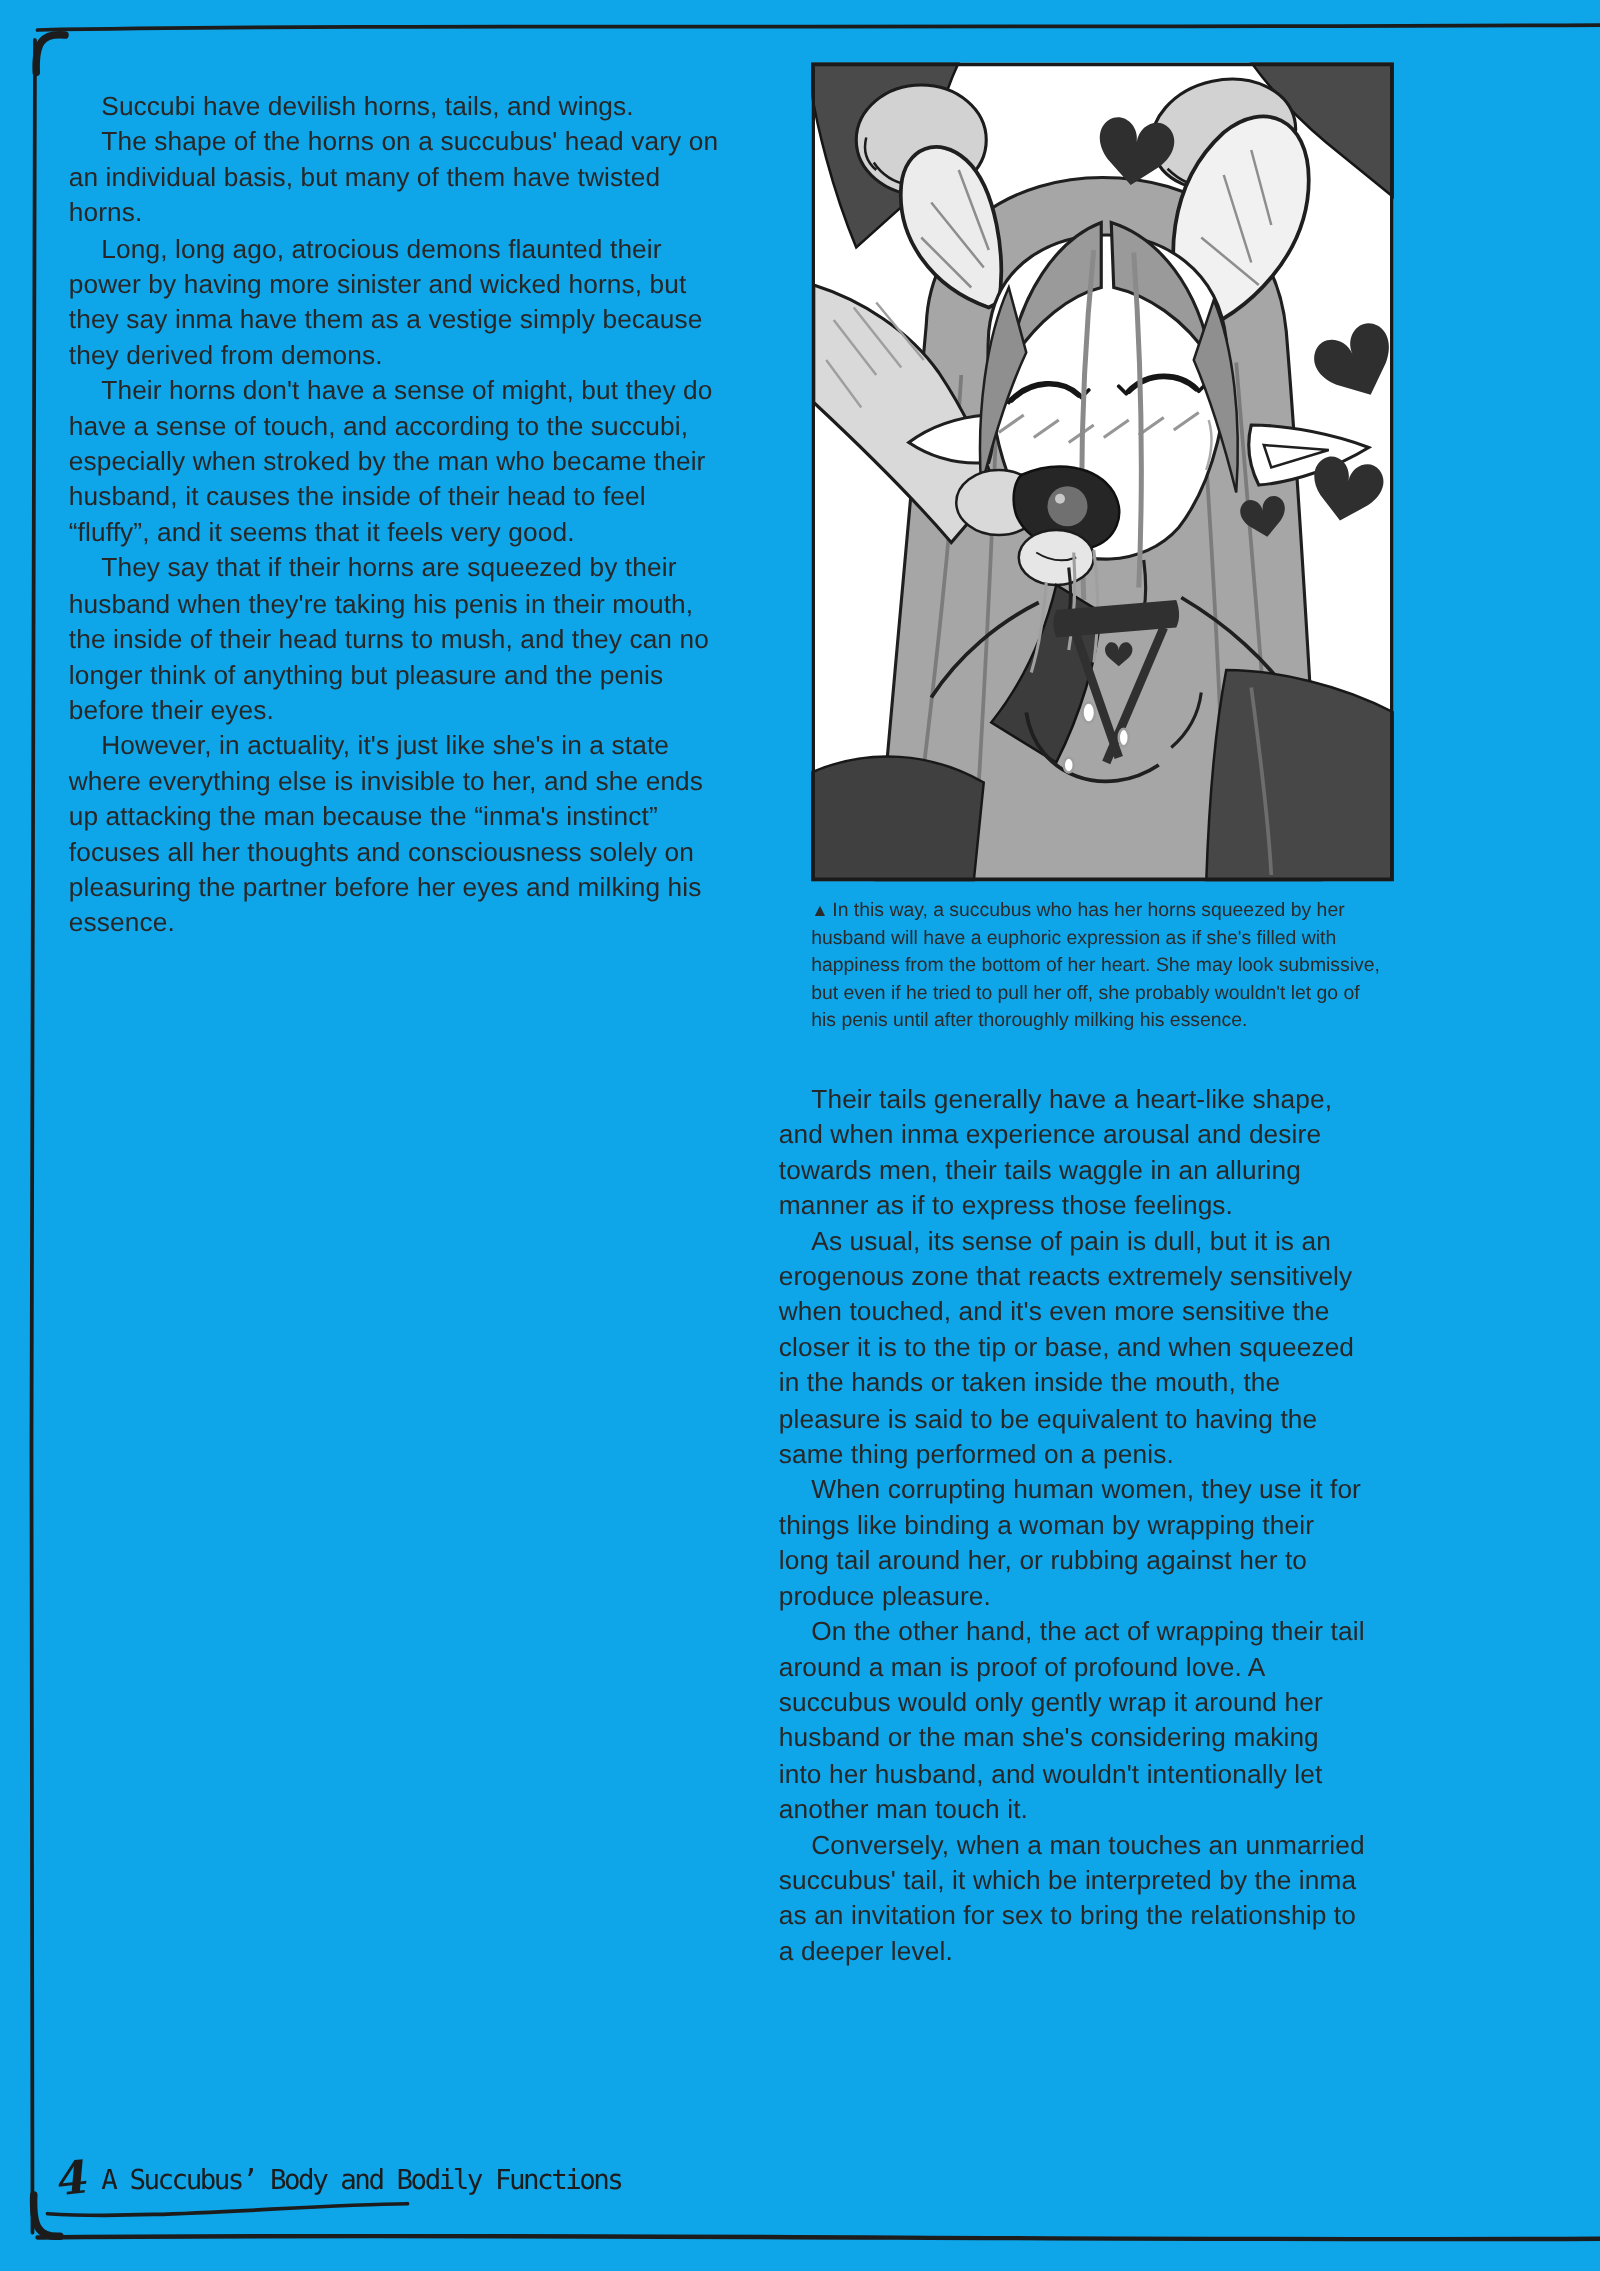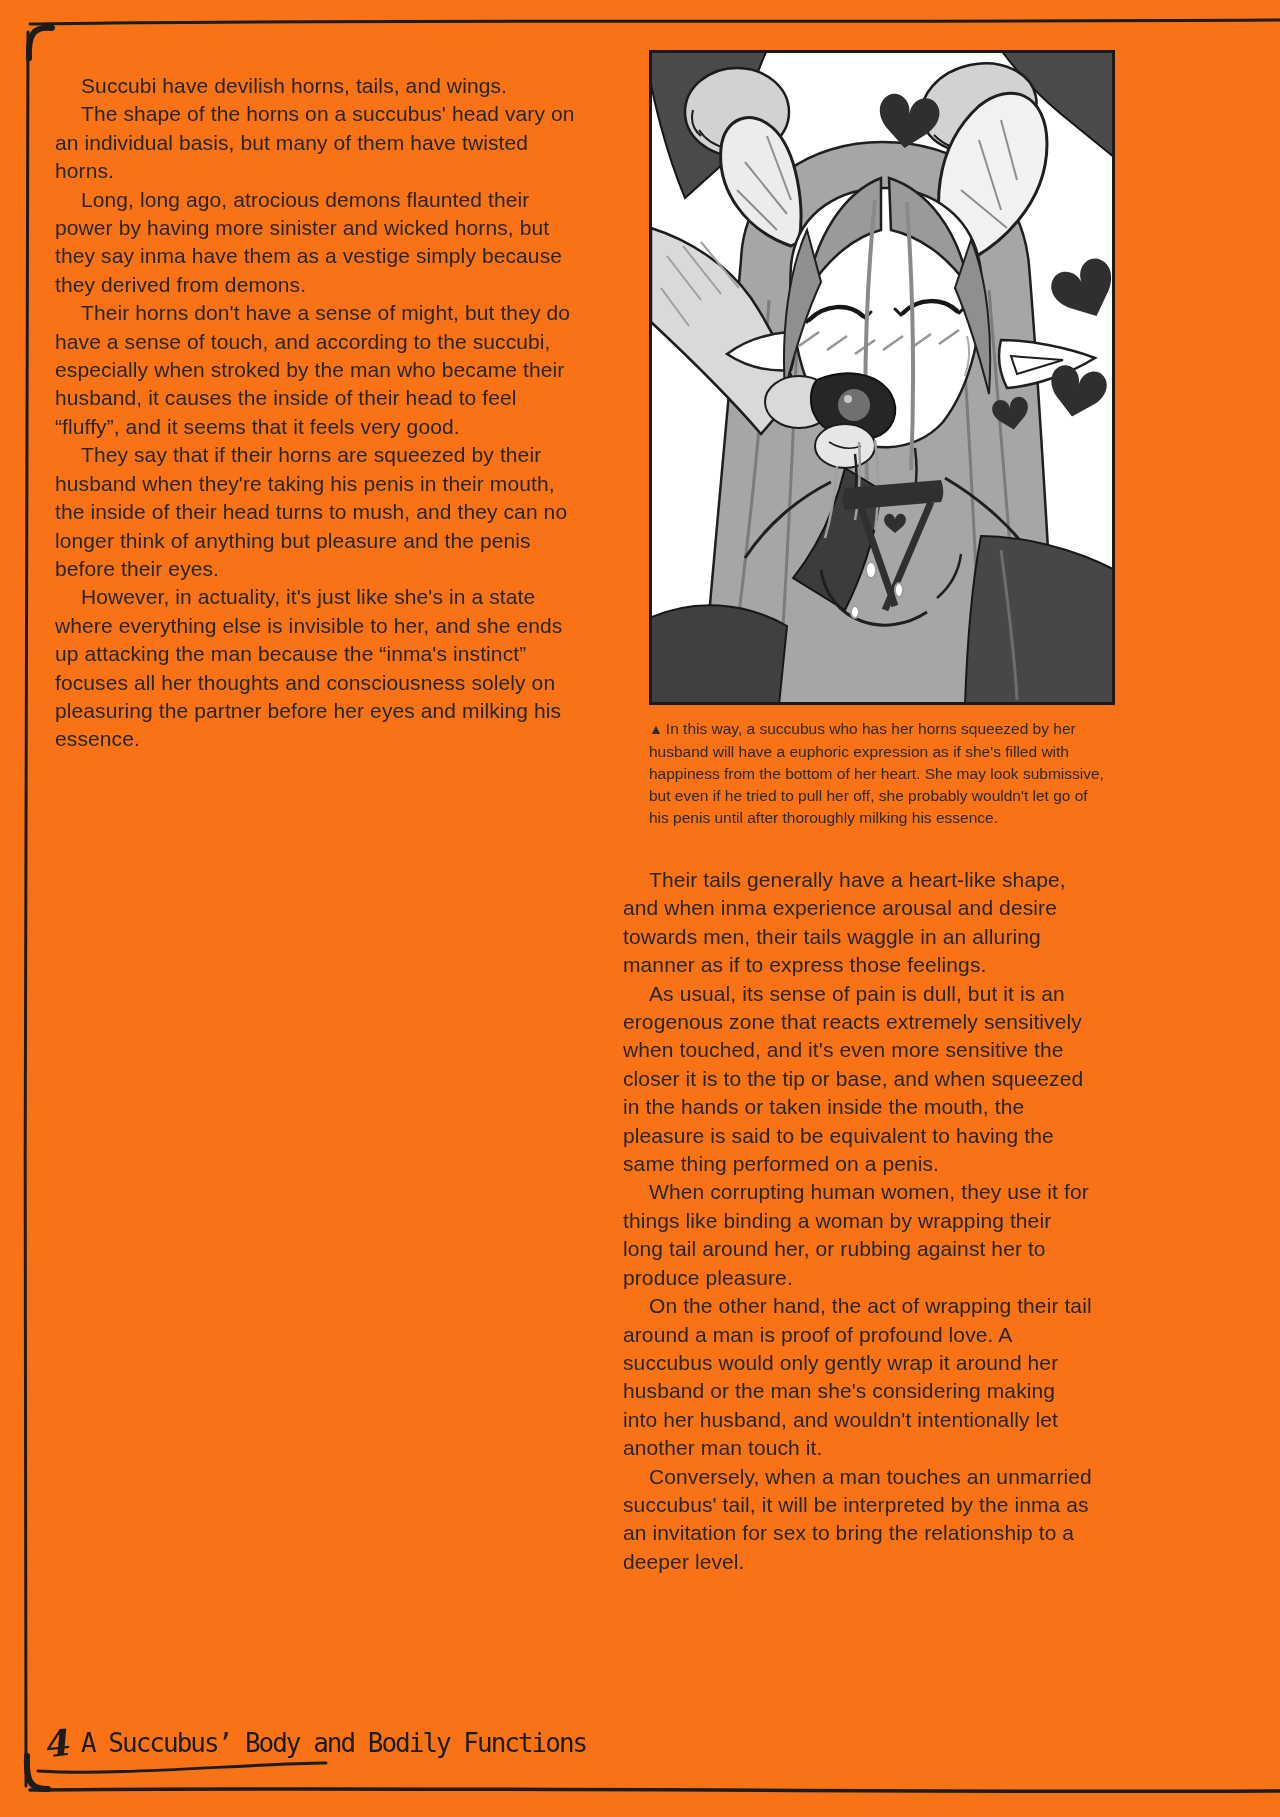--- a/index.html
+++ b/index.html
@@ -4,21 +4,21 @@
 <style>
   html, body {
     margin: 0;
     padding: 0;
     background: #ffffff;
   }
   #page {
     position: relative;
     width: 1280px;
     height: 1817px;
-    background: #f97316;
+    background: #0ea5e9;
     overflow: hidden;
     font-family: "Liberation Sans", sans-serif;
     color: #272727;
   }
   
   #border-overlay {
     position: absolute;
     left: 0; top: 0;
     width: 1280px; height: 1817px;
     pointer-events: none;
@@ -77,21 +77,21 @@
     font-style: italic;
     font-size: 36px;
     font-weight: bold;
     transform: rotate(-6deg);
     color: #1c1c1c;
     margin-right: 10px;
     vertical-align: -4px;
   }
   #chapter-title {
     font-family: "DejaVu Sans Mono", "Liberation Mono", monospace;
-    font-size: 26px;
+    font-size: 22px;
     letter-spacing: -2px;
     color: #1c1c1c;
   }
 </style>
 </head>
 <body>
 
 <div id="page">
 
   <div id="left-col" class="text-col">
@@ -211,21 +211,21 @@
     <figcaption id="figure-caption">
       <span class="cap-marker">▲</span><span>In this way, a succubus who has her horns squeezed by her husband will have a euphoric expression as if she's filled with happiness from the bottom of her heart. She may look submissive, but even if he tried to pull her off, she probably wouldn't let go of his penis until after thoroughly milking his essence.</span>
     </figcaption>
   </figure>
 
   <div id="right-col" class="text-col">
       <p class="body-paragraph">Their tails generally have a heart-like shape, and when inma experience arousal and desire towards men, their tails waggle in an alluring manner as if to express those feelings.</p>
       <p class="body-paragraph">As usual, its sense of pain is dull, but it is an erogenous zone that reacts extremely sensitively when touched, and it's even more sensitive the closer it is to the tip or base, and when squeezed in the hands or taken inside the mouth, the pleasure is said to be equivalent to having the same thing performed on a penis.</p>
       <p class="body-paragraph">When corrupting human women, they use it for things like binding a woman by wrapping their long tail around her, or rubbing against her to produce pleasure.</p>
       <p class="body-paragraph">On the other hand, the act of wrapping their tail around a man is proof of profound love. A succubus would only gently wrap it around her husband or the man she's considering making into her husband, and wouldn't intentionally let another man touch it.</p>
-      <p class="body-paragraph">Conversely, when a man touches an unmarried succubus' tail, it will be interpreted by the inma as an invitation for sex to bring the relationship to a deeper level.</p>
+      <p class="body-paragraph">Conversely, when a man touches an unmarried succubus' tail, it which be interpreted by the inma as an invitation for sex to bring the relationship to a deeper level.</p>
     </div>
 
   <div id="page-footer">
     <span id="chapter-number">4</span><span id="chapter-title">A Succubus’ Body and Bodily Functions</span>
   </div>
 
   <svg id="border-overlay" width="1280" height="1817" viewBox="0 0 1280 1817">
     <g stroke="#1c1c1c" fill="none" stroke-linecap="round">
       <path d="M30,24 C300,19 700,23 1280,20" stroke-width="3"></path>
       <path d="M52,28 C34,26 28,34 29,58" stroke-width="6"></path>

